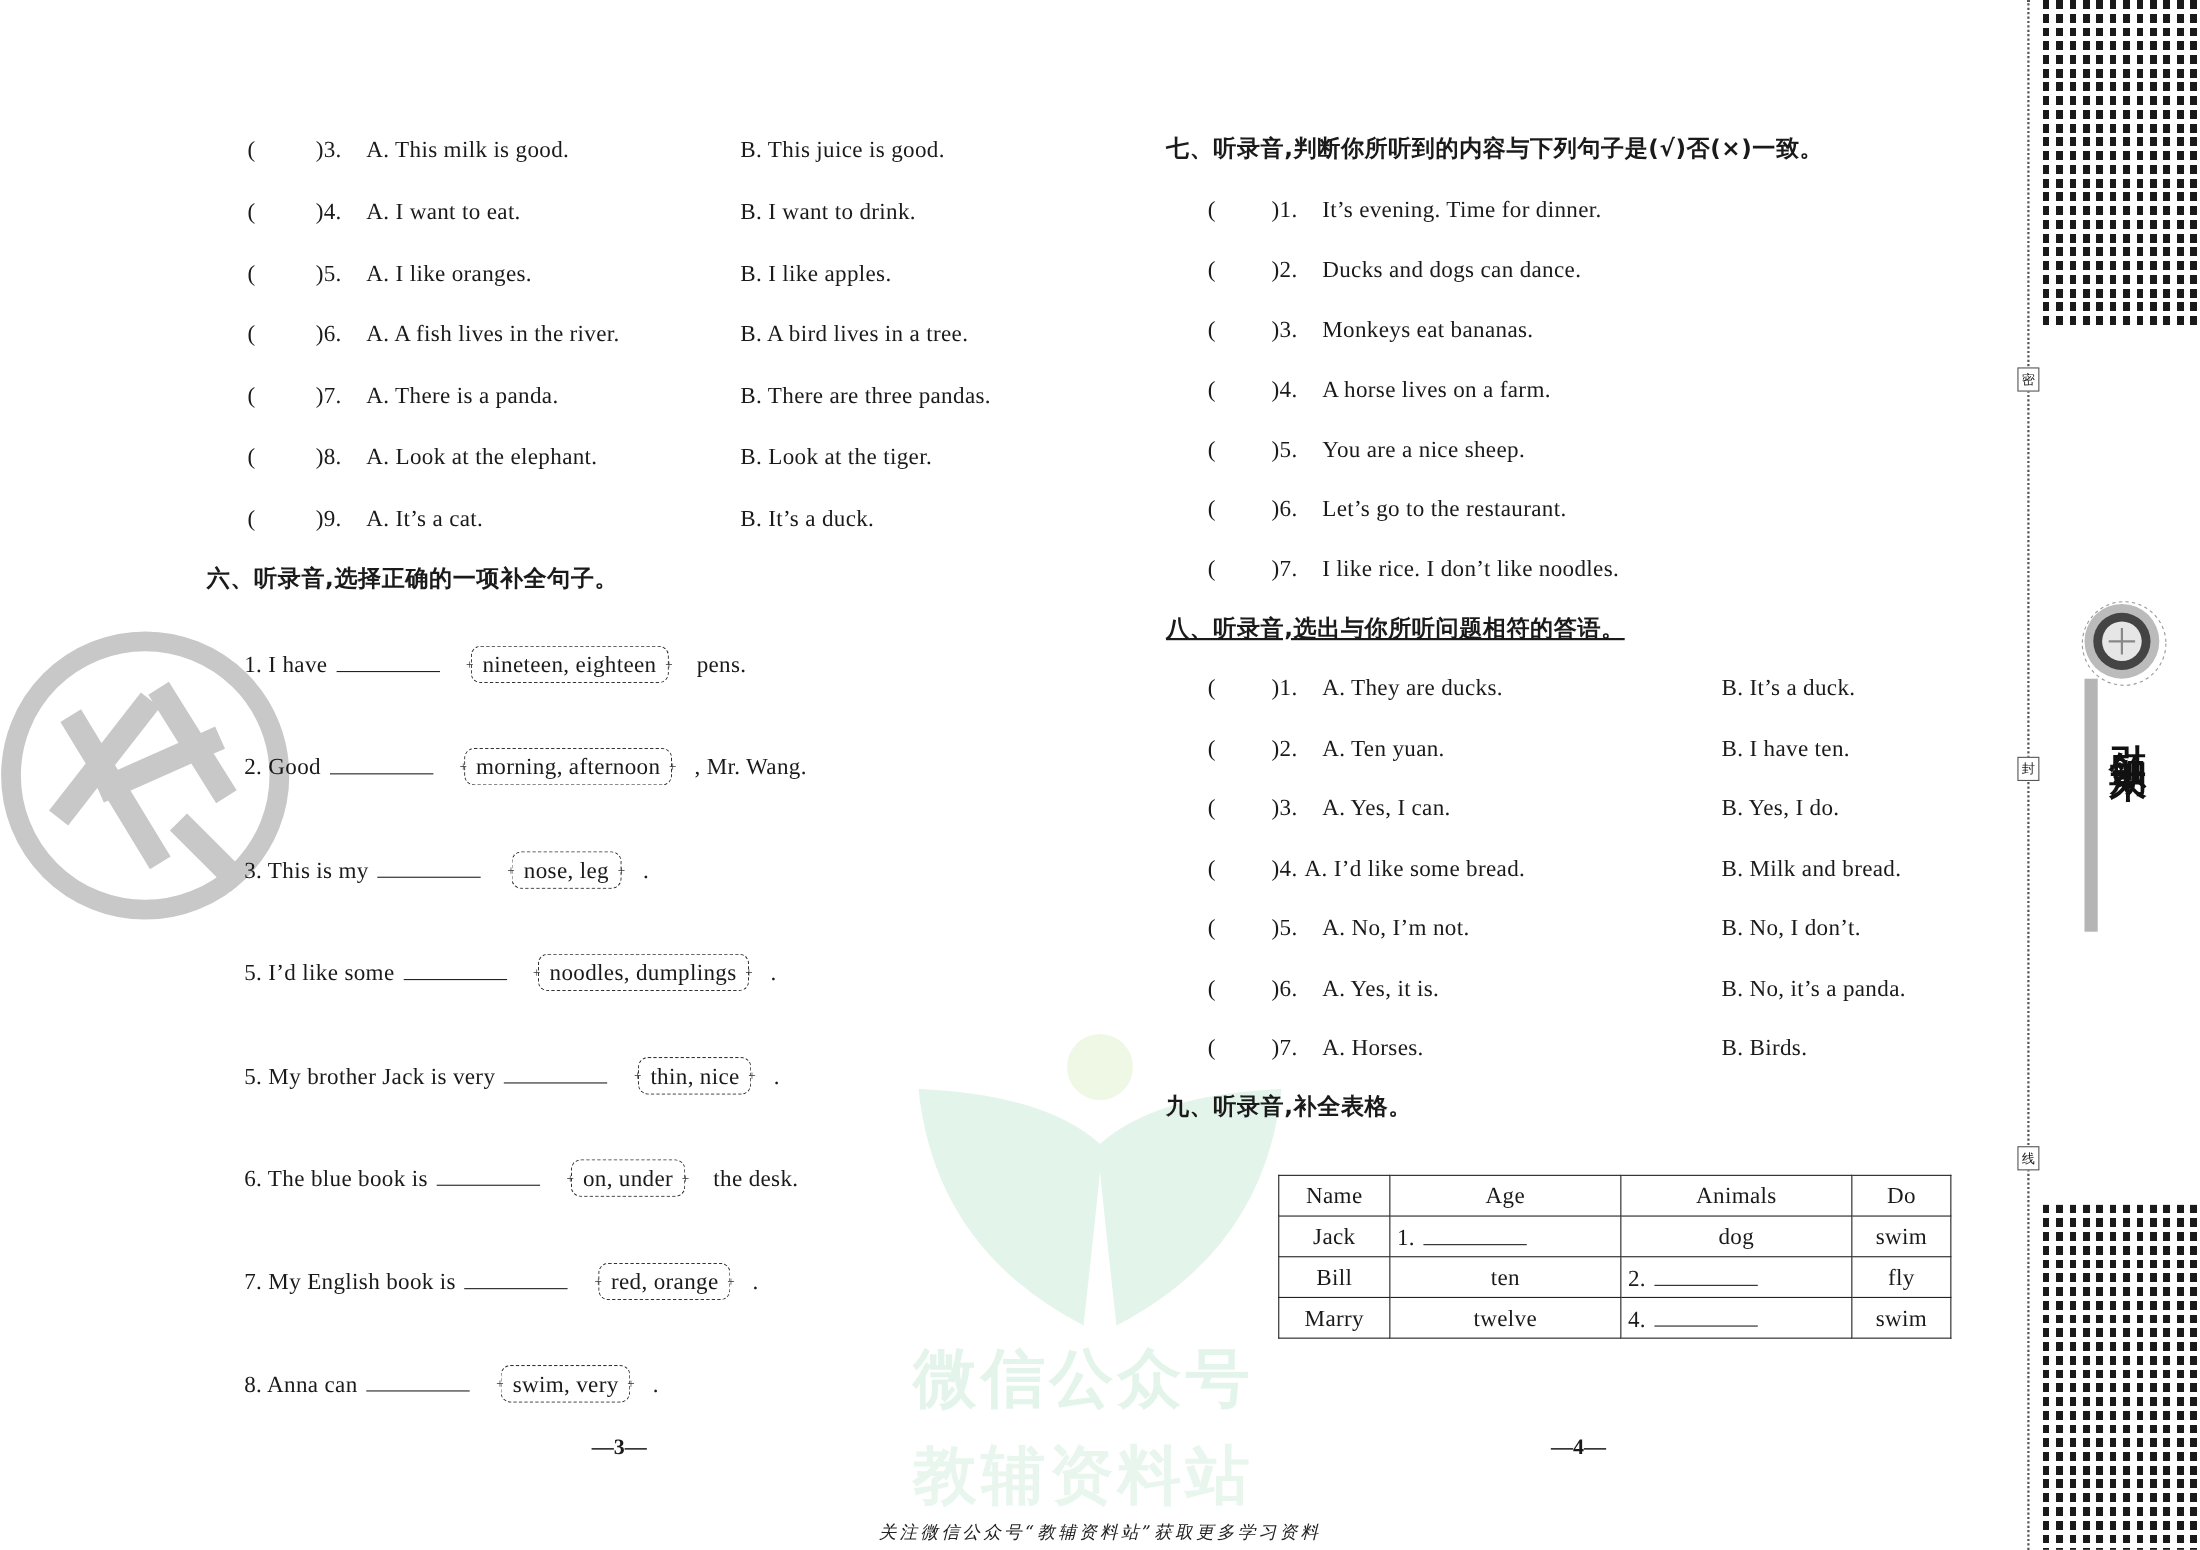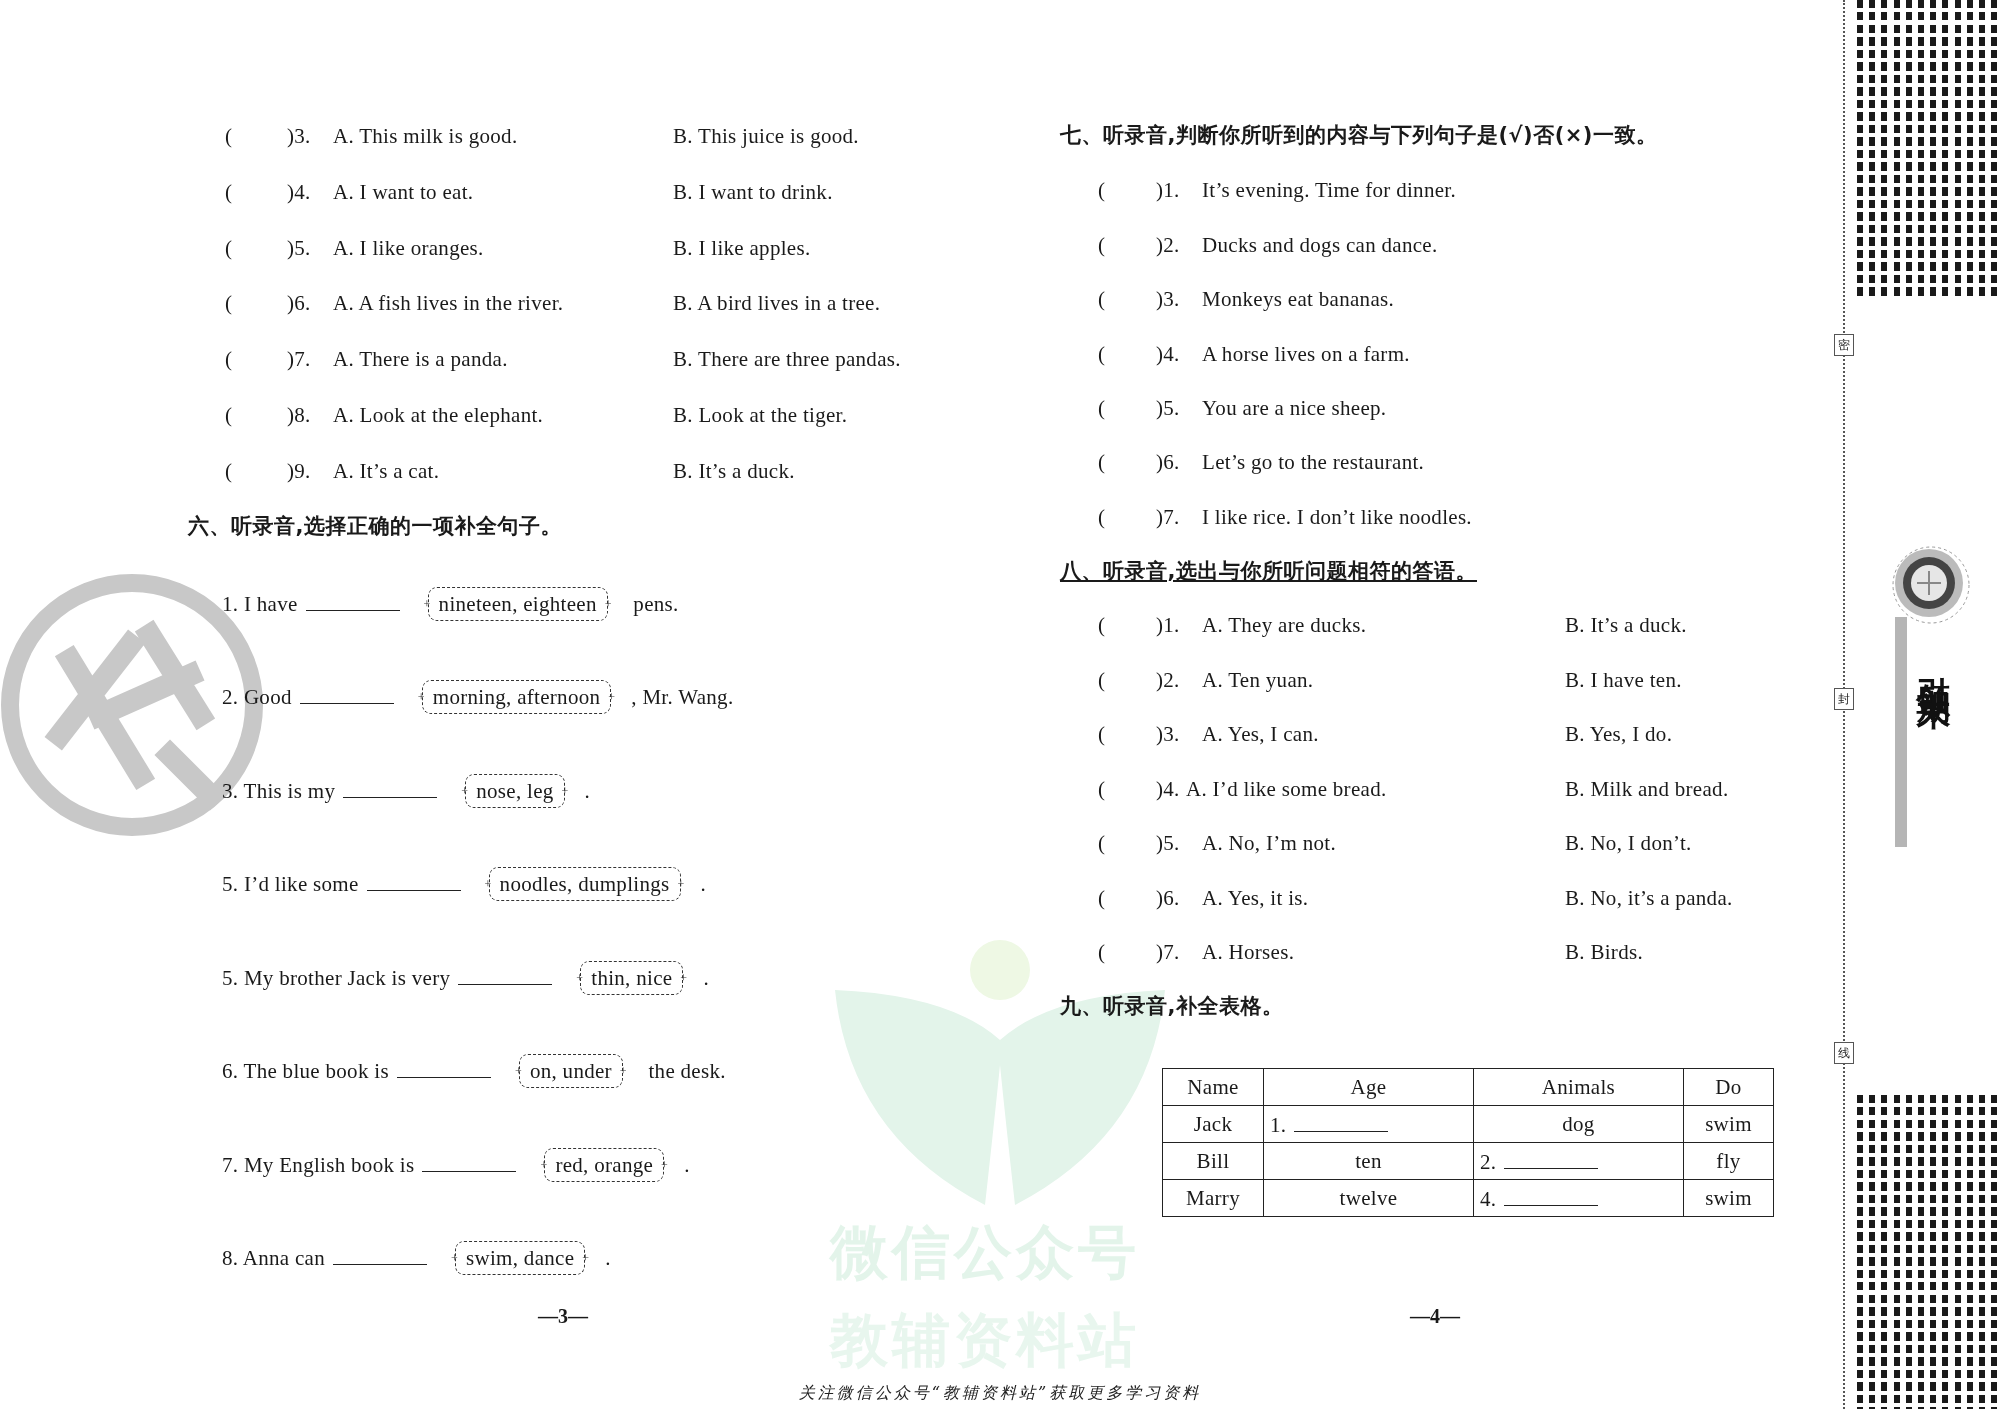--- a/index.html
+++ b/index.html
@@ -113,21 +113,21 @@
     <div class="row serif" style="left:222px;top:961px;">
       <span>5.  My brother Jack is very</span><span class="blank"></span><span class="optbox">thin,  nice</span><span>.</span>
     </div>
     <div class="row serif" style="left:222px;top:1054px;">
       <span>6.  The blue book is</span><span class="blank"></span><span class="optbox">on,  under</span> <span>the desk.</span>
     </div>
     <div class="row serif" style="left:222px;top:1148px;">
       <span>7.  My English book is</span><span class="blank"></span><span class="optbox">red,  orange</span><span>.</span>
     </div>
     <div class="row serif" style="left:222px;top:1241px;">
-      <span>8.  Anna can</span><span class="blank"></span><span class="optbox">swim,  dance</span><span>.</span>
+      <span>8.  Anna can</span><span class="blank"></span><span class="optbox">swim,  very</span><span>.</span>
     </div>
   </div>
 
   <div class="pagenum" style="left:538px;top:1305px;">—3—</div>
 </div>
 
 <div>
   <div class="abs heading" style="left:1060px;top:121px;">七、听录音,判断你所听到的内容与下列句子是(√)否(×)一致。</div>
 
   <div>

